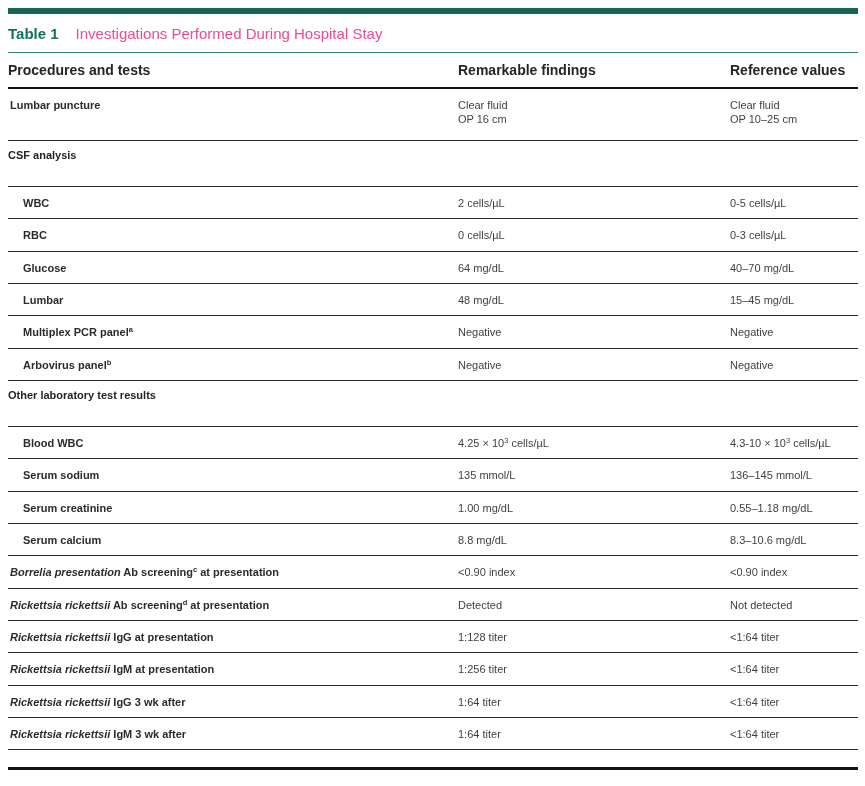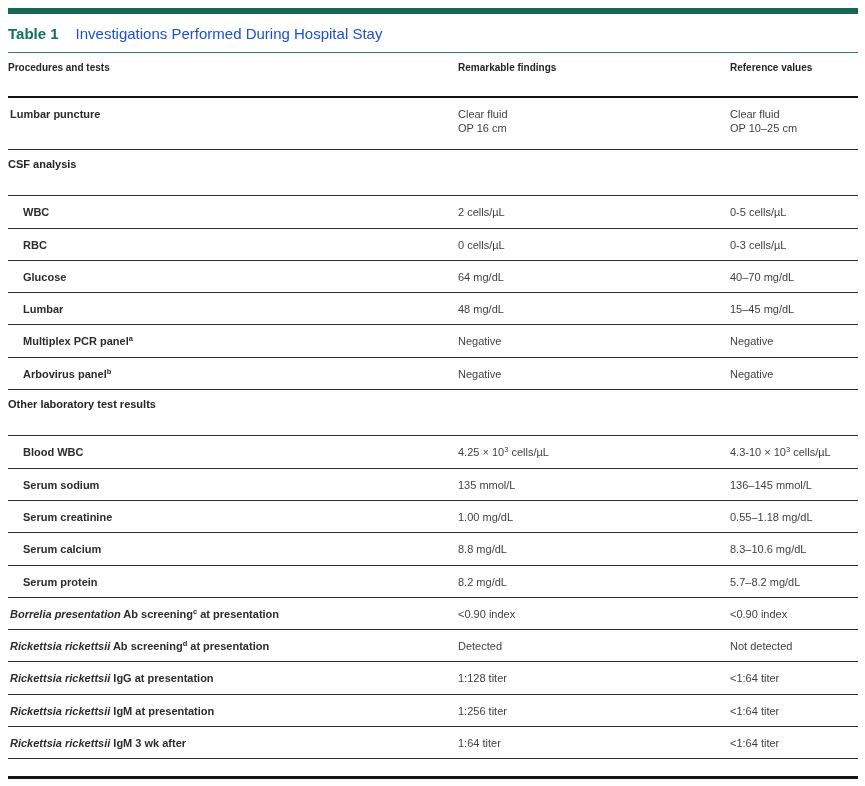--- a/index.html
+++ b/index.html
@@ -22,39 +22,39 @@
     padding: 11px 0 9px 0;
     font-size: 15px;
     line-height: 1.2;
   }
   .title-label {
     color: #107258;
     font-weight: bold;
     margin-right: 17px;
   }
   .title-text {
-    color: #1d4ed8;
+    color: #ec4899;
   }
   .green-rule {
     height: 1px;
     background: #2f8168;
   }
   table {
     width: 850px;
     border-collapse: collapse;
     table-layout: fixed;
   }
   col.c1 { width: 450px; }
   col.c2 { width: 272px; }
   col.c3 { width: 128px; }
   thead th {
     text-align: left;
-    font-size: 10px;
+    font-size: 14px;
     color: #252525;
-    padding: 9px 4px 22px 0;
+    padding: 9px 4px 8px 0;
     border-bottom: 2px solid #141414;
     font-weight: bold;
     line-height: 1.2;
   }
   tbody td {
     font-size: 11px;
     color: #3f3f3f;
     padding: 9px 4px 8px 0;
     border-bottom: 1px solid #2c2c2c;
     vertical-align: top;
@@ -172,45 +172,45 @@
           <td class="label-cell indent"><span>Serum creatinine</span></td>
           <td class="finding-cell"><span>1.00 mg/dL</span></td>
           <td class="reference-cell"><span>0.55–1.18 mg/dL</span></td>
         </tr>
         <tr>
           <td class="label-cell indent"><span>Serum calcium</span></td>
           <td class="finding-cell"><span>8.8 mg/dL</span></td>
           <td class="reference-cell"><span>8.3–10.6 mg/dL</span></td>
         </tr>
         <tr>
-          <td class="label-cell indent"><span>Serum protein</span></td>
-          <td class="finding-cell"><span>8.2 mg/dL</span></td>
-          <td class="reference-cell"><span>5.7–8.2 mg/dL</span></td>
-        </tr>
-        <tr>
           <td class="label-cell"><span class="it">Borrelia presentation</span><span> Ab screening</span><sup>c</sup><span> at presentation</span></td>
           <td class="finding-cell"><span>&lt;0.90 index</span></td>
           <td class="reference-cell"><span>&lt;0.90 index</span></td>
         </tr>
         <tr>
           <td class="label-cell"><span class="it">Rickettsia rickettsii</span><span> Ab screening</span><sup>d</sup><span> at presentation</span></td>
           <td class="finding-cell"><span>Detected</span></td>
           <td class="reference-cell"><span>Not detected</span></td>
         </tr>
         <tr>
           <td class="label-cell"><span class="it">Rickettsia rickettsii</span><span> IgG at presentation</span></td>
           <td class="finding-cell"><span>1:128 titer</span></td>
           <td class="reference-cell"><span>&lt;1:64 titer</span></td>
         </tr>
         <tr>
           <td class="label-cell"><span class="it">Rickettsia rickettsii</span><span> IgM at presentation</span></td>
           <td class="finding-cell"><span>1:256 titer</span></td>
           <td class="reference-cell"><span>&lt;1:64 titer</span></td>
         </tr>
         <tr>
+          <td class="label-cell"><span class="it">Rickettsia rickettsii</span><span> IgG 3 wk after</span></td>
+          <td class="finding-cell"><span>1:64 titer</span></td>
+          <td class="reference-cell"><span>&lt;1:64 titer</span></td>
+        </tr>
+        <tr>
           <td class="label-cell"><span class="it">Rickettsia rickettsii</span><span> IgM 3 wk after</span></td>
           <td class="finding-cell"><span>1:64 titer</span></td>
           <td class="reference-cell"><span>&lt;1:64 titer</span></td>
         </tr>
         <tr>
           <td class="label-cell"></td>
           <td class="finding-cell"></td>
           <td class="reference-cell"></td>
         </tr>
       </tbody>

